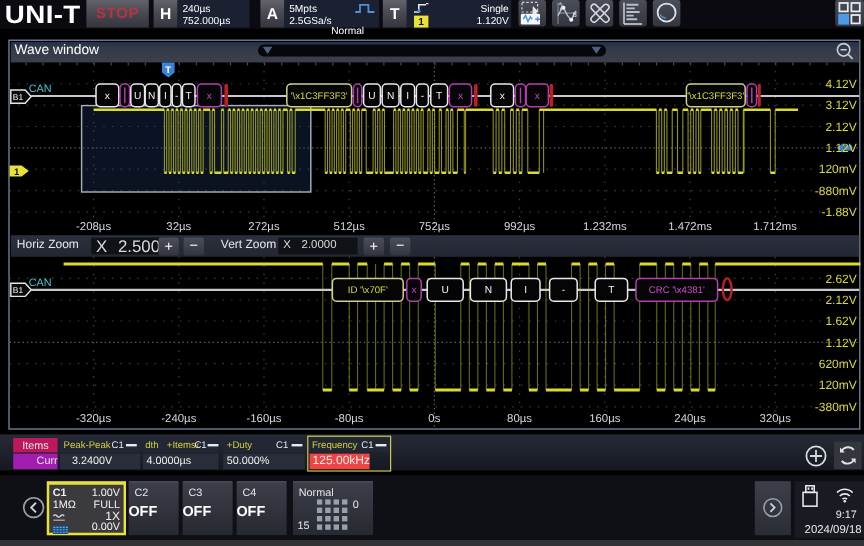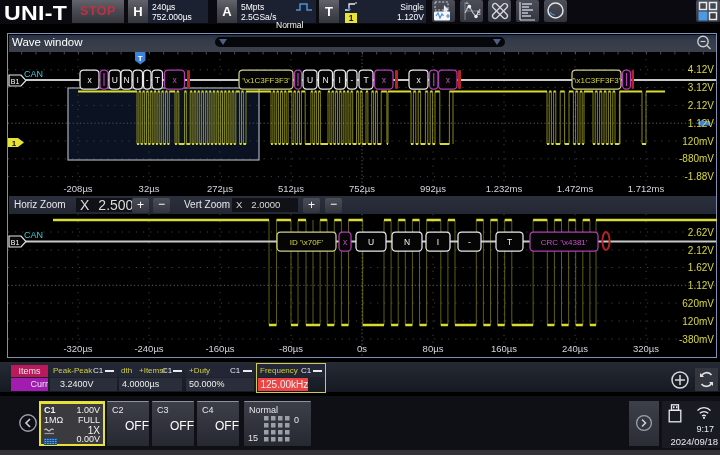--- a/index.html
+++ b/index.html
@@ -9,21 +9,21 @@
 .topbar{left:0;top:0;width:720px;height:24px;background:#0a0a10}
 .infobox{background:#1c2132;color:#fff}
 .lbl{color:#fff;text-align:center;font-weight:bold}
 .vl{fill:#d8d83a;font-size:10px;text-anchor:end}
 .tl{fill:#d3d6dd;font-size:9.5px;text-anchor:middle}
 .g{stroke:#3f4049;stroke-width:1;stroke-dasharray:1.2 5.9}
 .gc{stroke:#5c5d68;stroke-width:1;stroke-dasharray:1.2 2.4}
 .btn{background:linear-gradient(180deg,#4b4e58 0%,#33353e 100%);border-radius:2px}
 .chbox{background:linear-gradient(180deg,#3c3f49 0%,#272931 100%);border-top:1px solid #8d929b;border-radius:1px}
 .chname{color:#e8e8ea;font-size:9px;position:absolute;left:5px;top:3px}
-.choff{color:#fff;font-size:12px;font-weight:normal;position:absolute;width:100%;text-align:right;top:17px}
+.choff{color:#fff;font-size:12px;font-weight:bold;position:absolute;width:100%;text-align:left;top:17px}
 </style></head>
 <body>
 
 <div class="abs topbar"></div>
 <div class="abs" style="left:4px;top:1px;width:68px;height:22px;color:#fff;font-weight:900;font-size:21px;letter-spacing:0.3px;transform:scaleX(1.1);transform-origin:left center">UNI-T</div>
 <div class="abs grad" style="left:72px;top:0;width:52px;height:23px;text-align:center"><span style="color:#bb3342;font-weight:bold;font-size:12.5px;line-height:23px;letter-spacing:0.5px">STOP</span></div>
 <div class="abs grad lbl" style="left:128px;top:0;width:20px;height:23px;font-size:13px;line-height:23px">H</div>
 <div class="abs infobox" style="left:148px;top:0;width:60px;height:23px;font-size:8.5px;padding:1.5px 0 0 4px;line-height:10px">240µs<br>752.000µs</div>
 <div class="abs grad lbl" style="left:217px;top:0;width:20px;height:23px;font-size:13px;line-height:23px">A</div>
 <div class="abs infobox" style="left:237px;top:0;width:79px;height:23px;font-size:8.5px;padding:1.5px 0 0 4px;line-height:10px">5Mpts<br>2.5GSa/s</div>

